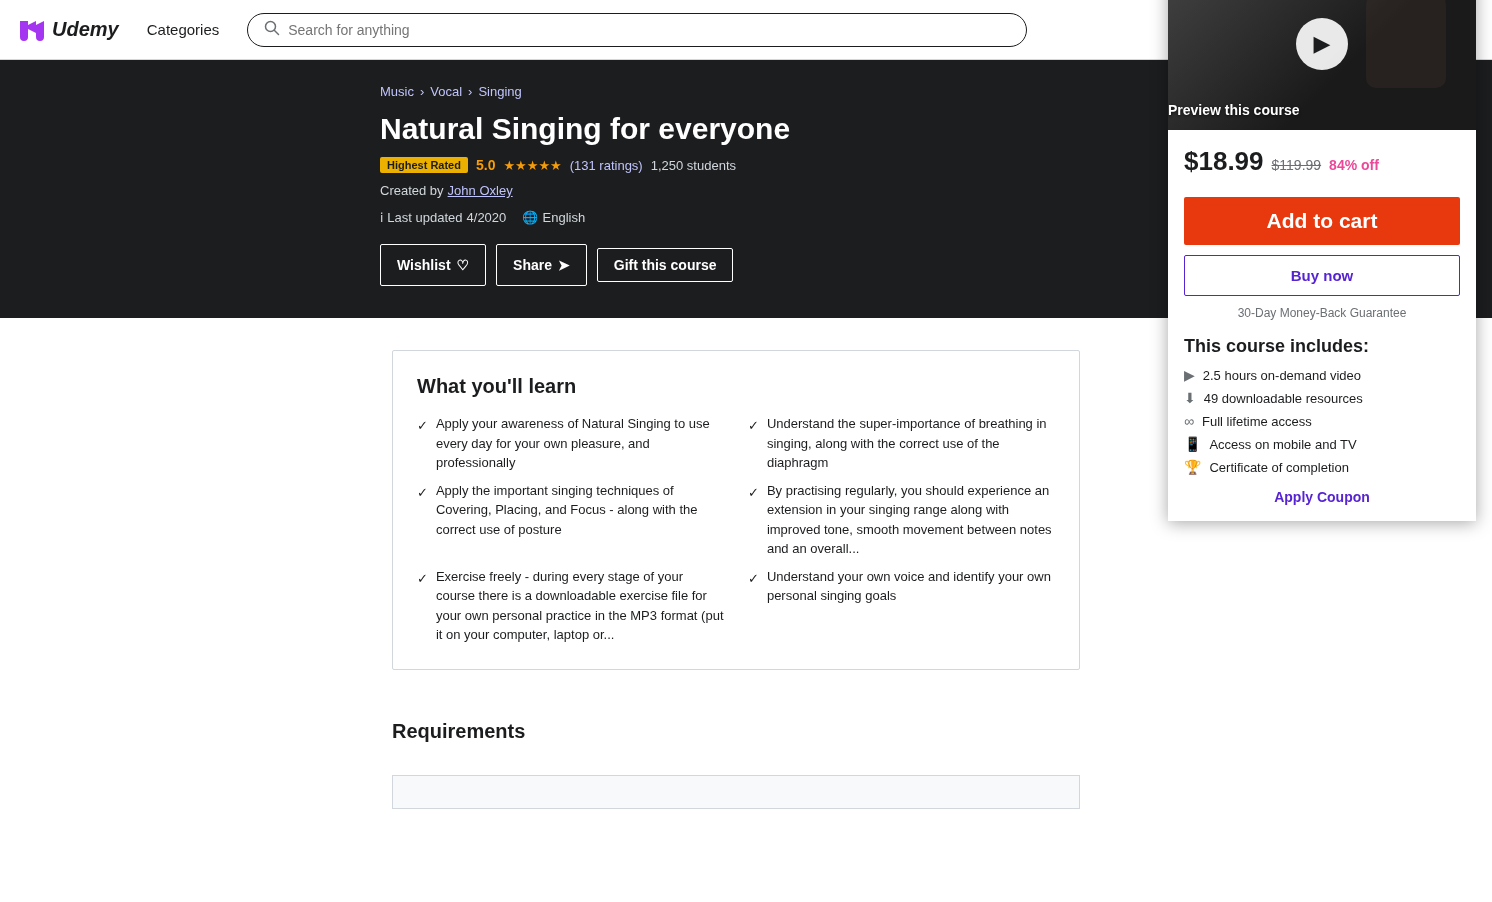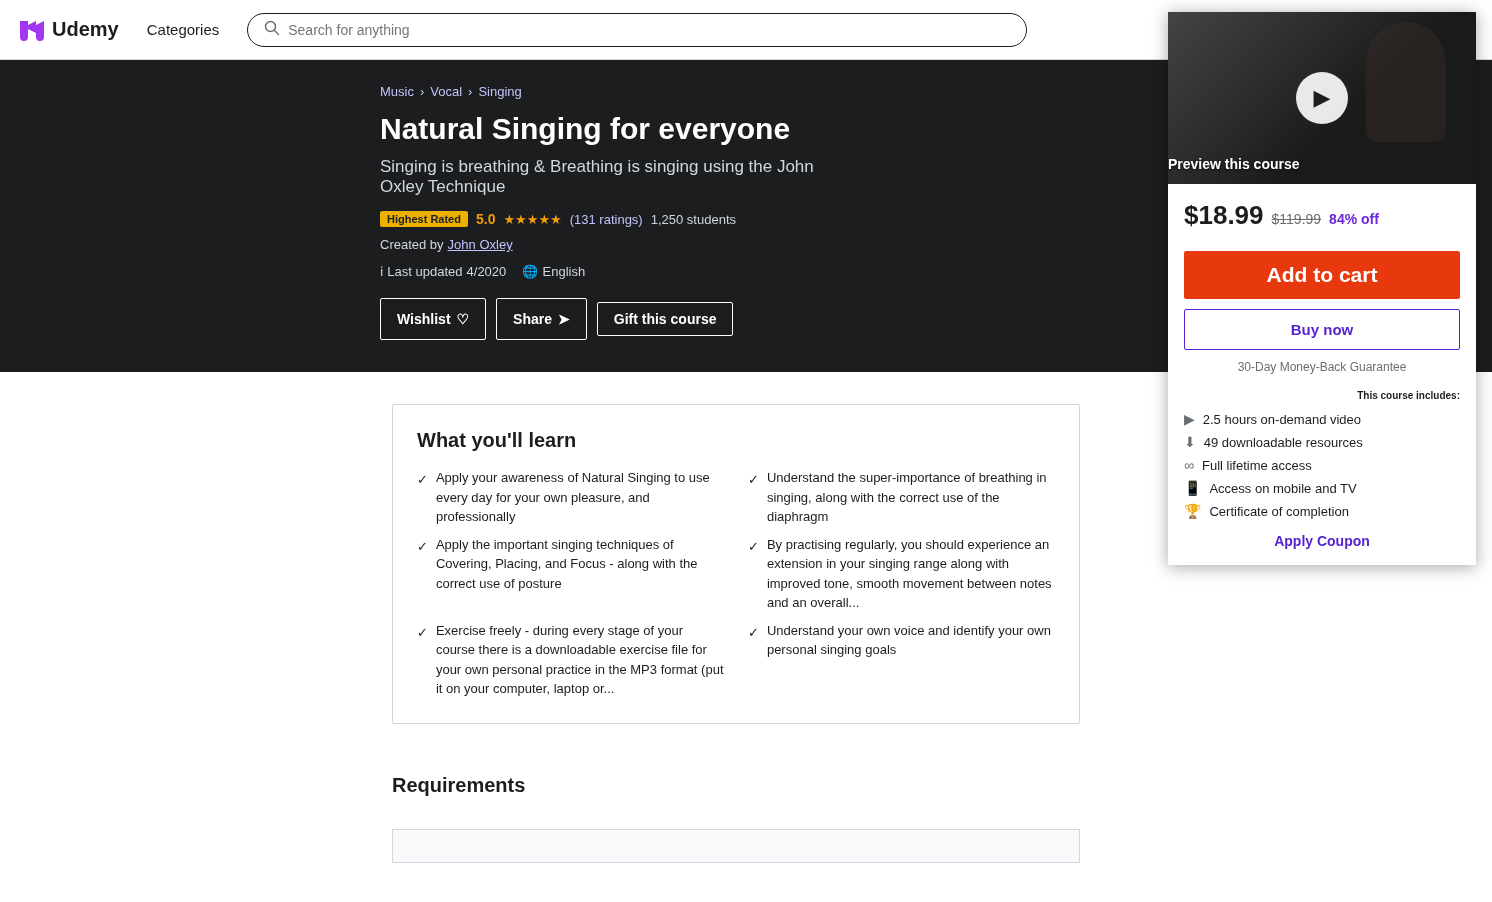--- a/index.html
+++ b/index.html
@@ -14,20 +14,21 @@
       background: #fff;
       border-bottom: 1px solid #d1d7dc;
       position: relative;
       z-index: 10;
     }
     .logo {
       display: flex;
       align-items: center;
       margin-right: 16px;
       text-decoration: none;
+      font-style: italic;
     }
     .logo-icon {
       width: 30px;
       height: 30px;
       margin-right: 6px;
     }
     .logo-text {
       font-size: 20px;
       font-weight: 700;
       color: #1c1d1f;
@@ -246,21 +247,21 @@
       font-weight: 700;
       color: #1c1d1f;
     }
     .price-original {
       font-size: 14px;
       color: #6a6f73;
       text-decoration: line-through;
     }
     .discount-pct {
       font-size: 14px;
-      color: #6d28d9;
+      color: #ec4899;
       font-weight: 600;
     }
     .btn-add-cart {
       width: 100%;
       background: #e8390e;
       color: #fff;
       border: none;
       padding: 12px;
       font-size: 21px;
       font-weight: 700;
@@ -280,24 +281,23 @@
       border-radius: 2px;
       margin-bottom: 10px;
     }
     .money-back {
       text-align: center;
       font-size: 12px;
       color: #6a6f73;
       margin-bottom: 16px;
     }
     .includes-title {
-      font-size: 10px;
+      font-size: 18px;
       font-weight: 700;
       margin-bottom: 10px;
-      text-align: right;
     }
     .includes-list {
       list-style: none;
       margin-bottom: 14px;
     }
     .includes-list li {
       display: flex;
       align-items: center;
       gap: 8px;
       font-size: 13px;
@@ -411,21 +411,20 @@
 
       <nav class="breadcrumb">
         <a href="#">Music</a>
         <span class="breadcrumb-sep">›</span>
         <a href="#">Vocal</a>
         <span class="breadcrumb-sep">›</span>
         <a href="#">Singing</a>
       </nav>
 
       <h1 class="course-title">Natural Singing for everyone</h1>
-      <p class="course-subtitle">Singing is breathing &amp; Breathing is singing using the John Oxley Technique</p>
 
       <div class="rating-row">
         <span class="badge-highest">Highest Rated</span>
         <span class="rating-score">5.0</span>
         <span class="stars">★★★★★</span>
         <span class="rating-count">(131 ratings)</span>
         <span class="students-count">1,250 students</span>
       </div>
 
       <div class="creator-row">

